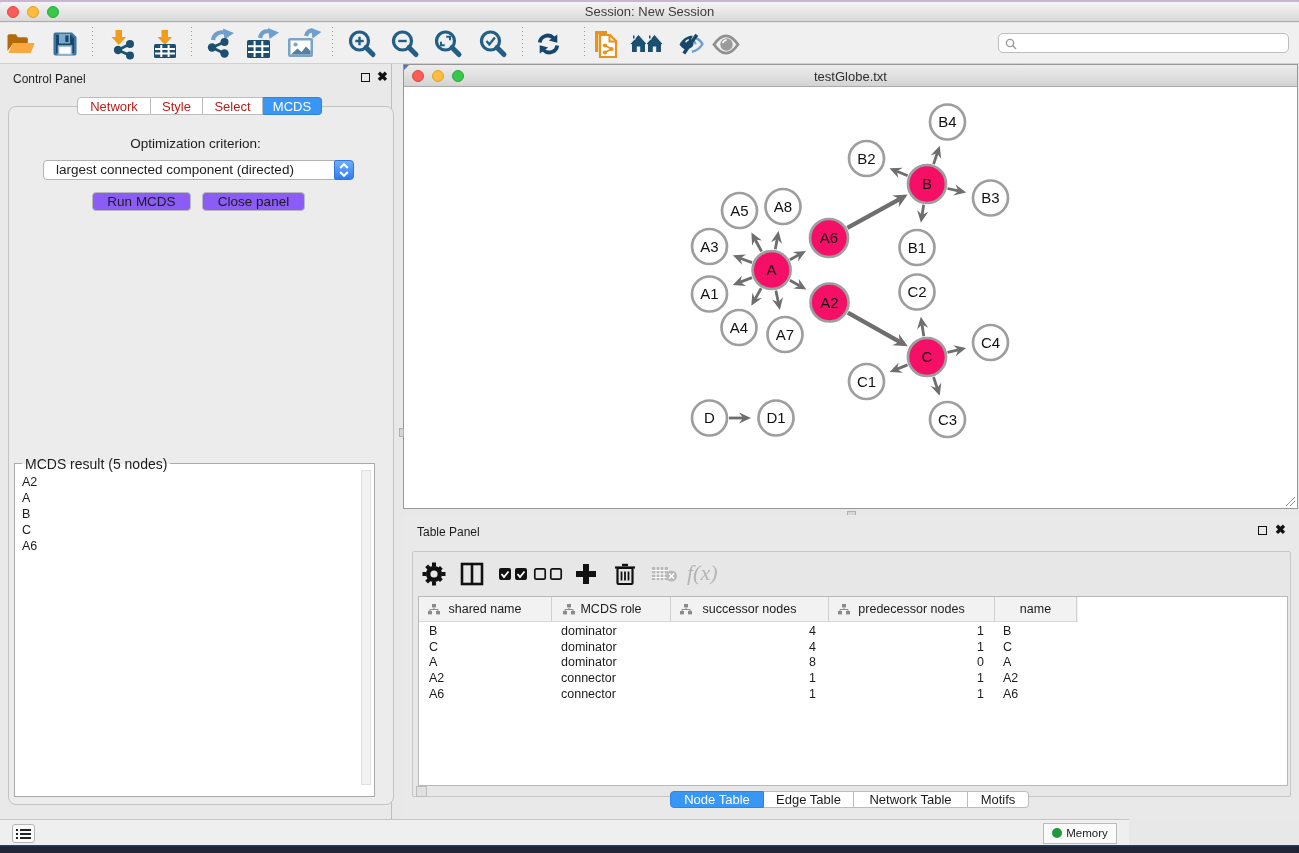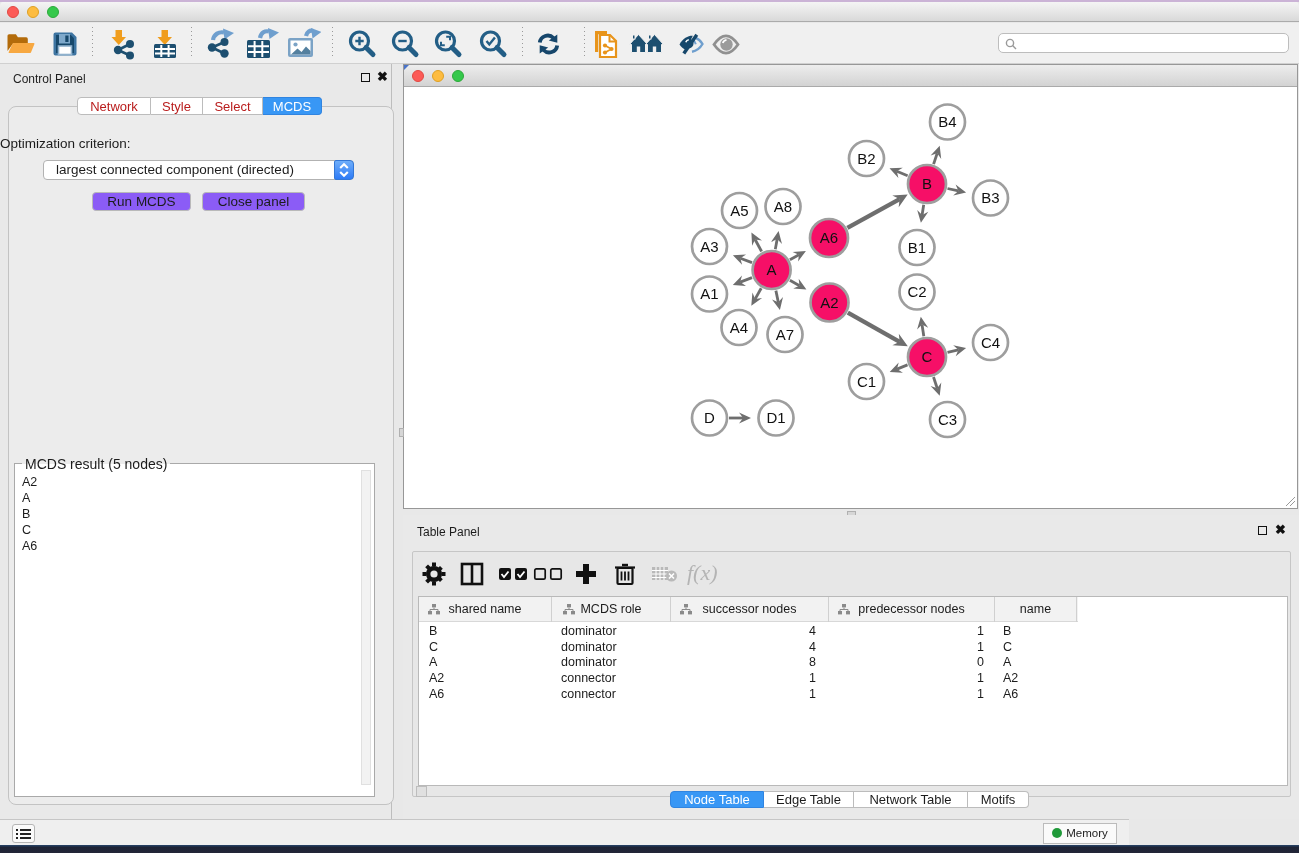--- a/index.html
+++ b/index.html
@@ -17,21 +17,21 @@
 
 #cpanel{position:absolute;left:0;top:64px;width:392px;height:755px;background:#e9e9e9;border-right:1px solid #bdbdbd}
 #cpanel .hdr{position:absolute;left:13px;top:8px;font-size:12px;color:#1e1e1e}
 .winbtn{position:absolute;top:9px;width:9px;height:9px;border:1.5px solid #111}
 .xbtn{position:absolute;top:5px;font-size:13px;font-weight:bold;color:#111}
 .cptabs{position:absolute;top:33px;height:18px;display:flex;font-size:13px}
 .cptab{border:1px solid #bcbcbc;border-left:none;background:#fff;display:flex;align-items:center;justify-content:center;color:#b91c1c}
 .cptab.first{border-left:1px solid #bcbcbc;border-radius:4px 0 0 4px}
 .cptab.sel{background:#3897f5;border-color:#3084e0;color:#fff;border-radius:0 4px 4px 0}
 #cpinner{position:absolute;left:8px;top:42px;width:386px;height:699px;background:#ececec;border:1px solid #c3c3c3;border-radius:8px}
-#optlabel{position:absolute;left:0;width:100%;top:72px;text-align:left;font-size:13.5px}
+#optlabel{position:absolute;left:0;width:100%;top:72px;text-align:center;font-size:13.5px}
 #optsel{position:absolute;left:43px;top:96px;width:311px;height:20px;background:#fff;border:1px solid #b2b2b2;border-radius:4px;font-size:13.5px;line-height:18px;padding-left:12px}
 #optsel .cap{position:absolute;right:-1px;top:-1px;width:20px;height:20px;border-radius:2px 4px 4px 2px;background:linear-gradient(#6faefa,#2e7bf6);border:1px solid #3377d6}
 .btn{position:absolute;background:#8b5cf6;border:1px solid #b9b9b9;border-radius:4px;font-size:13.5px;text-align:center}
 #grp{position:absolute;left:14px;top:399px;width:361px;height:334px;background:#fff;border:1px solid #a9a9a9}
 #grp .lbl{position:absolute;left:7px;top:-8px;font-size:14px;padding:0 3px;background:linear-gradient(#ececec 50%,#ffffff 50%)}
 #grp .items{position:absolute;left:7px;top:10px;font-size:12.5px;line-height:16px}
 #grp .sb{position:absolute;right:3px;top:6px;width:10px;height:315px;background:#f2f2f2;border:1px solid #e0e0e0}
 
 #netwin{position:absolute;left:403px;top:64px;width:895px;height:445px;border:1px solid #979797;background:#fff}
 #nettb{position:absolute;left:0;top:0;width:100%;height:22px;background:linear-gradient(#ededed,#d3d3d3);border-bottom:1px solid #aaa}
@@ -58,20 +58,21 @@
 #strip{position:absolute;left:0;top:845px;width:1299px;height:8px;background:linear-gradient(#27456b,#1d2335 30%,#232638)}
 #memory{position:absolute;right:12px;top:3px;width:74px;height:21px;background:#fafafa;border:1px solid #bbb;font-size:11.5px;text-align:center;line-height:19px}
 #listbtn{position:absolute;left:12px;top:4px;width:23px;height:19px;background:#fafafa;border:1px solid #b5b5b5;border-radius:3px}
 </style></head>
 <body>
 <div id="strip"></div>
 <div id="titlebar">
  <div class="tl" style="left:7px;background:#fc5b57;border:1px solid #e14942"></div>
  <div class="tl" style="left:27px;background:#fdbc40;border:1px solid #dfa023"></div>
  <div class="tl" style="left:47px;background:#35c84b;border:1px solid #2ca93a"></div>
+ <div class="t">Session: New Session</div>
 </div>
 <div id="deskTop"></div>
 <div id="toolbar">
  <div class="tsep" style="left:92px"></div>
  <div class="tsep" style="left:191px"></div>
  <div class="tsep" style="left:332px"></div>
  <div class="tsep" style="left:522px"></div>
  <div class="tsep" style="left:584px"></div>
  <svg class="tbi" style="left:7px;top:10px" width="28" height="21" viewBox="0 0 28 21">
    <path d="M0.5 18 V2.8 a1.6 1.6 0 0 1 1.6 -1.6 h6.8 l2 3.1 h8.3 a1.6 1.6 0 0 1 1.6 1.6 v4.3 H6.2 z" fill="#b36b0a"></path>
@@ -209,20 +210,21 @@
    <div class="lbl">MCDS result (5 nodes)</div>
    <div class="items">A2<br>A<br>B<br>C<br>A6</div>
    <div class="sb"></div>
  </div>
 </div>
 <div id="netwin">
  <div id="nettb">
   <div class="tl" style="left:8px;top:5px;background:#fc5b57;border:1px solid #e14942"></div>
   <div class="tl" style="left:28px;top:5px;background:#fdbc40;border:1px solid #dfa023"></div>
   <div class="tl" style="left:48px;top:5px;background:#35c84b;border:1px solid #2ca93a"></div>
+  <div class="t">testGlobe.txt</div>
  </div>
  <div id="netcorner"></div>
  <div style="position:absolute;left:0;top:22px"><svg width="892" height="421" viewBox="404 86 892 421" xmlns="http://www.w3.org/2000/svg" font-family="Liberation Sans, sans-serif">
         <line x1="752.0" y1="276.6" x2="740.2" y2="281.1" stroke="#6e6e6e" stroke-width="2.8"></line>
         <polygon points="732.8,284.0 742.0,274.4 740.2,281.1 746.0,284.9" fill="#6e6e6e"></polygon>
         <line x1="752.0" y1="261.6" x2="740.3" y2="257.2" stroke="#6e6e6e" stroke-width="2.8"></line>
         <polygon points="732.9,254.3 746.1,253.4 740.3,257.2 742.1,263.8" fill="#6e6e6e"></polygon>
         <line x1="761.2" y1="287.3" x2="755.2" y2="297.9" stroke="#6e6e6e" stroke-width="2.8"></line>
         <polygon points="751.3,304.8 752.4,291.6 755.2,297.9 762.1,297.1" fill="#6e6e6e"></polygon>
         <line x1="761.6" y1="250.5" x2="755.1" y2="238.5" stroke="#6e6e6e" stroke-width="2.8"></line>

